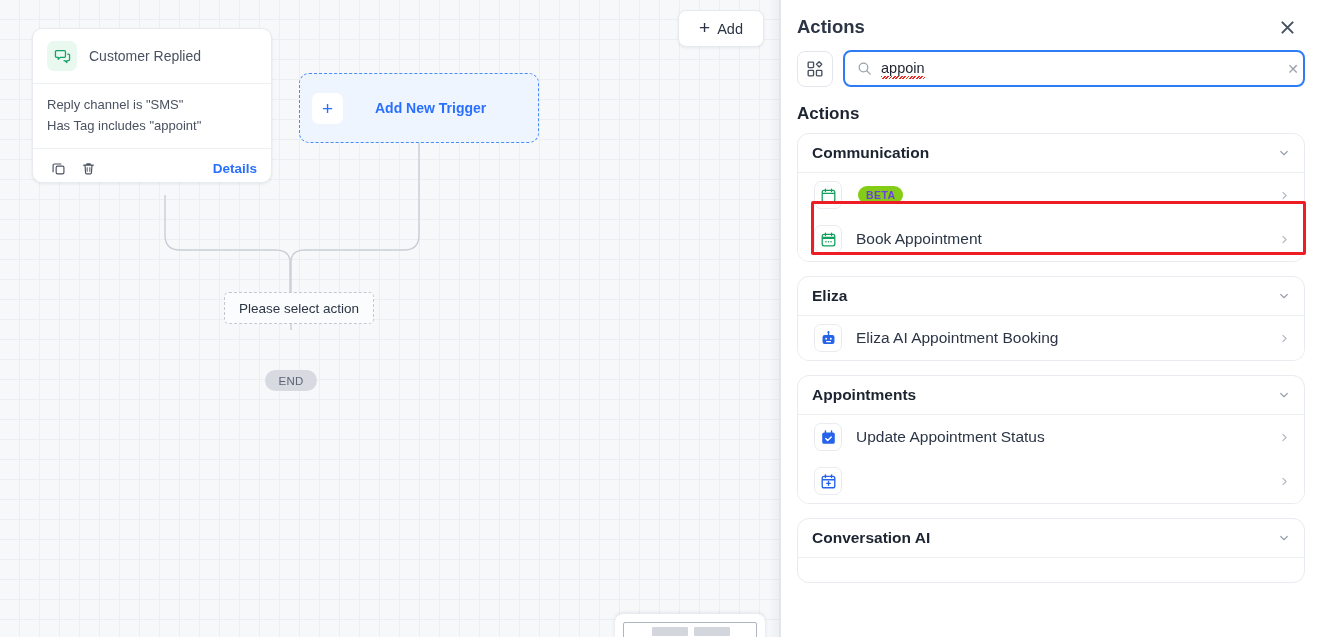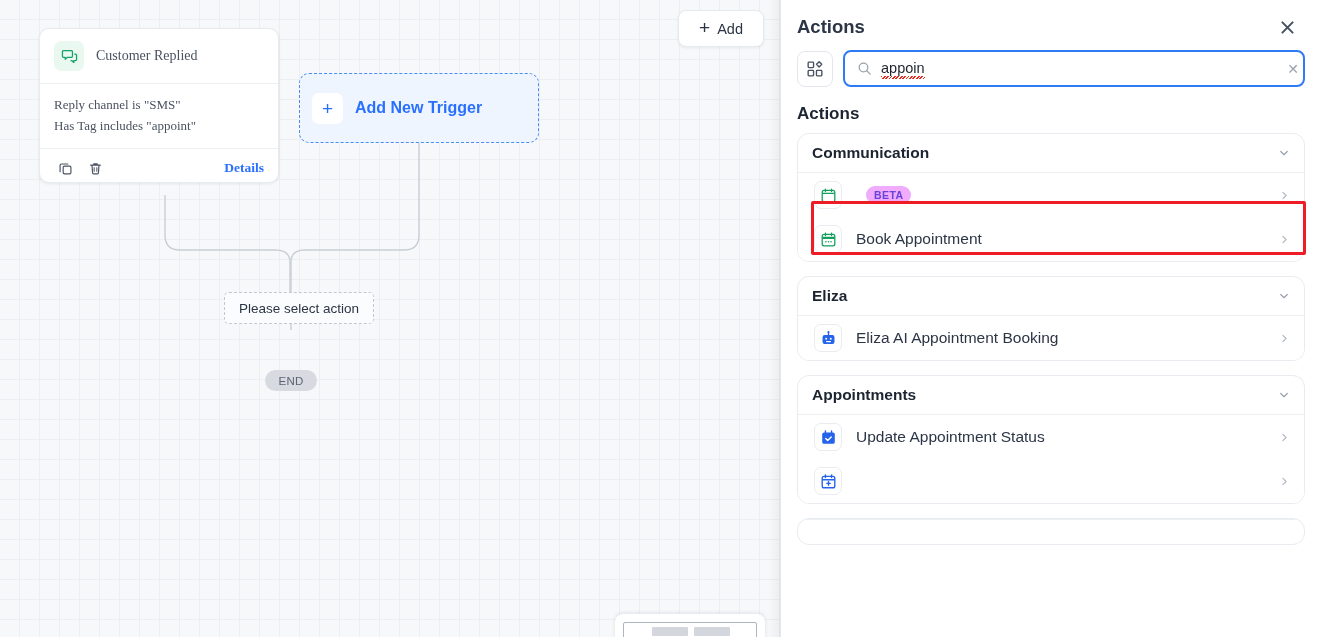--- a/index.html
+++ b/index.html
@@ -65,29 +65,28 @@
     margin-top: -2px;
   }
   .add-btn .lbl {
     font-size: 14.5px;
     color: #2b3545;
   }
 
   
   .trigger-card {
     position: absolute;
-    left: 39px; top: 28px;
+    left: 32px; top: 28px;
     width: 240px;
     background: #ffffff;
     border: 1px solid #e8ebef;
     border-radius: 10px;
     box-shadow: 0 1px 3px rgba(16,24,40,0.08);
     z-index: 14;
     overflow: hidden;
-    font-family: Liberation Serif, serif;
   }
   .tc-head {
     display: flex;
     align-items: center;
     gap: 12px;
     padding: 12px 14px;
     border-bottom: 1px solid #edf0f3;
   }
   .tc-icon {
     width: 30px; height: 30px;
@@ -150,23 +149,24 @@
     width: 31px; height: 31px;
     border-radius: 7px;
     background: #ffffff;
     display: flex; align-items: center; justify-content: center;
     flex: none;
     font-size: 19px;
     color: #2970ff;
     line-height: 1;
   }
   .nt-label {
-    font-size: 16px;
+    font-size: 14px;
     font-weight: 700;
     color: #2970ff;
+    margin-left: 20px;
   }
 
   
   .connectors {
     position: absolute;
     left: 0; top: 0;
     width: 781px; height: 637px;
     z-index: 8;
     pointer-events: none;
   }
@@ -366,22 +366,22 @@
     border-radius: 7px;
     background: #fff;
     display: flex; align-items: center; justify-content: center;
     flex: none;
   }
   .action-label {
     font-size: 15.5px;
     color: #2b3545;
   }
   .beta-badge {
-    margin-left: 10px;
-    background: #f0abfc;
+    margin-left: 2px;
+    background: #84cc16;
     color: #6b42d9;
     font-size: 10.5px;
     font-weight: 700;
     letter-spacing: 0.4px;
     padding: 3px 8px 3px 8px;
     border-radius: 9px;
   }
   .row-chev {
     margin-left: auto;
     color: #b0b7c1;
@@ -619,20 +619,28 @@
           </span>
           <span class="row-chev">
             <svg width="11" height="11" viewBox="0 0 14 14" fill="none">
               <path d="M5 3l4 4-4 4" stroke="#b0b7c1" stroke-width="1.4" stroke-linecap="round" stroke-linejoin="round"></path>
             </svg>
           </span>
         </div>
       </div>
 
       <div class="group-card">
+        <div class="group-header">
+          <span class="group-name">Conversation AI</span>
+          <span class="group-chev">
+            <svg width="12" height="12" viewBox="0 0 14 14" fill="none">
+              <path d="M3.2 5.2L7 9l3.8-3.8" stroke="#99a1ad" stroke-width="1.4" stroke-linecap="round" stroke-linejoin="round"></path>
+            </svg>
+          </span>
+        </div>
         <div class="group-divider"></div>
         <div style="height:24px;"></div>
       </div>
 
     </div>
   </div>
 
   <div class="highlight-box"></div>
 
 </div>

